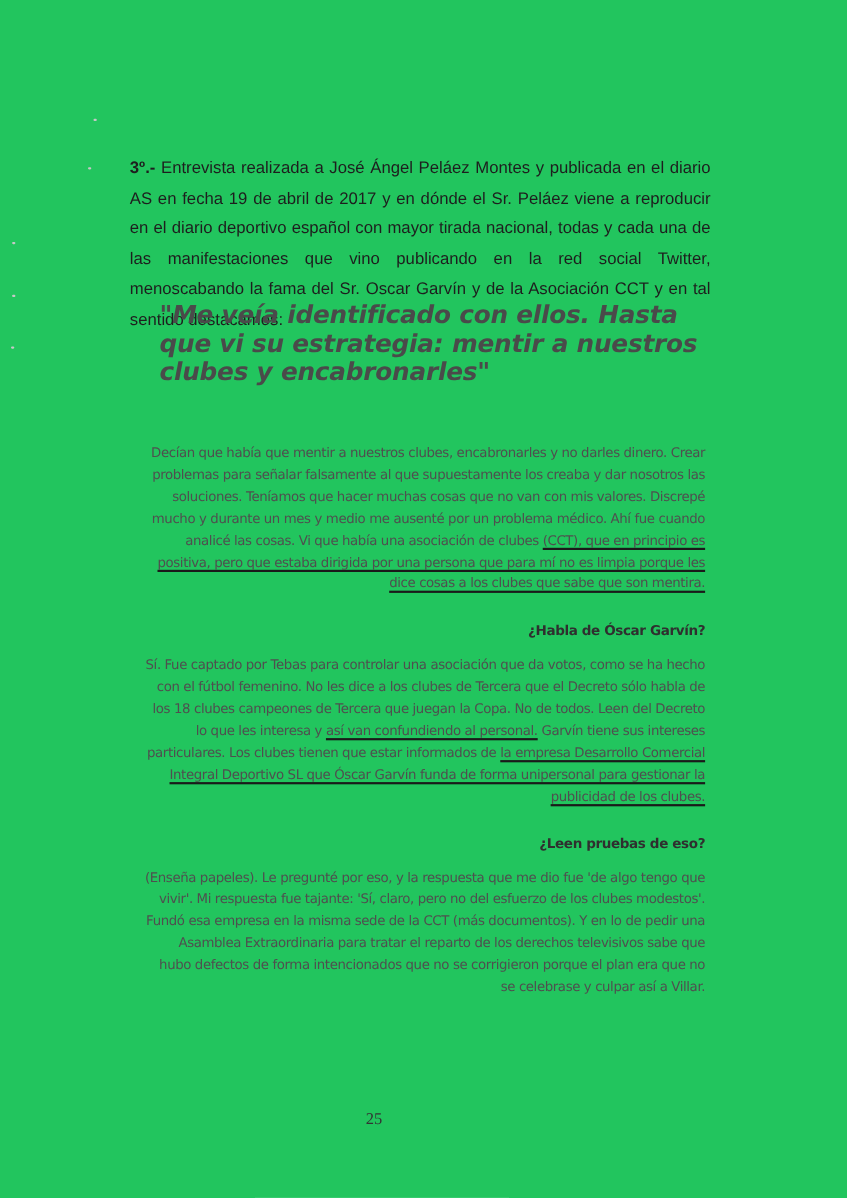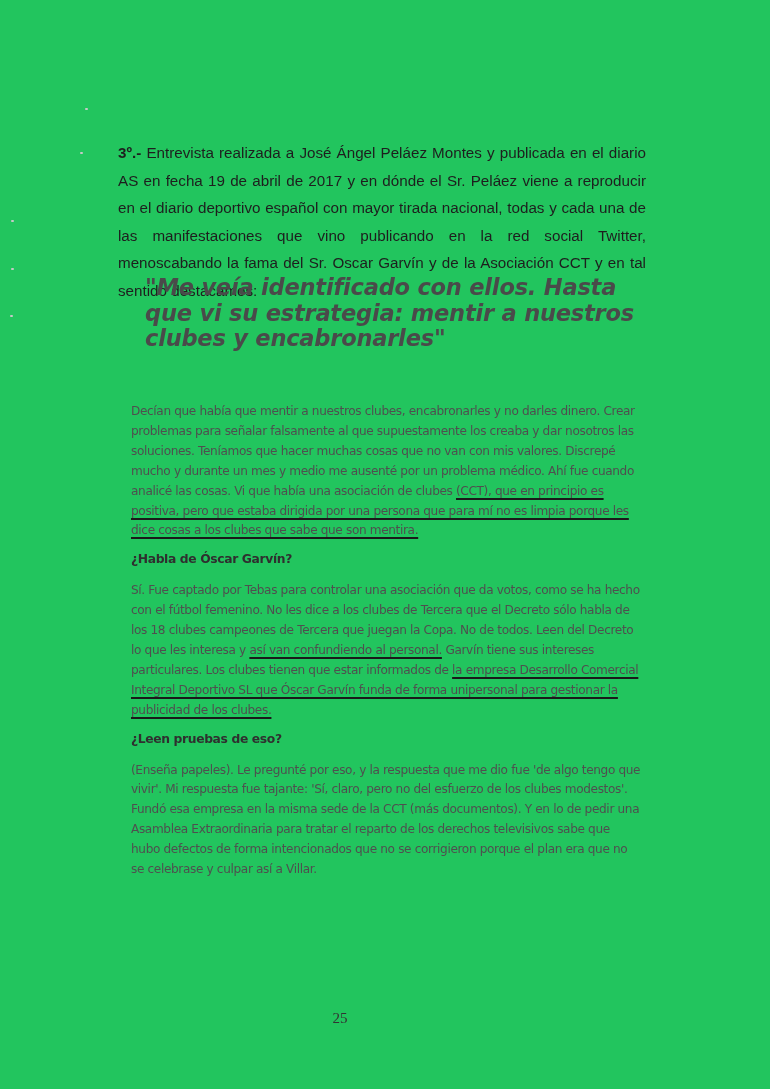--- a/index.html
+++ b/index.html
@@ -60,25 +60,26 @@
       top: 402px;
       width: 510px;
       font-family: "DejaVu Sans", sans-serif;
       font-size: 12.1px;
       line-height: 19.9px;
       color: #4f4f4f;
       letter-spacing: -0.35px;
     }
     .article p {
       margin: 0;
+      text-align: right;
     }
     .article .q {
       font-weight: bold;
       color: #2f2f2f;
-      margin-top: 9px;
+      margin-top: 23px;
       margin-bottom: 11px;
       font-size: 12.3px;
     }
     .article .it {
     }
     .ul {
       text-decoration: underline;
       text-decoration-thickness: 2px;
       text-underline-offset: 3px;
       text-decoration-color: #1a1a1a;

